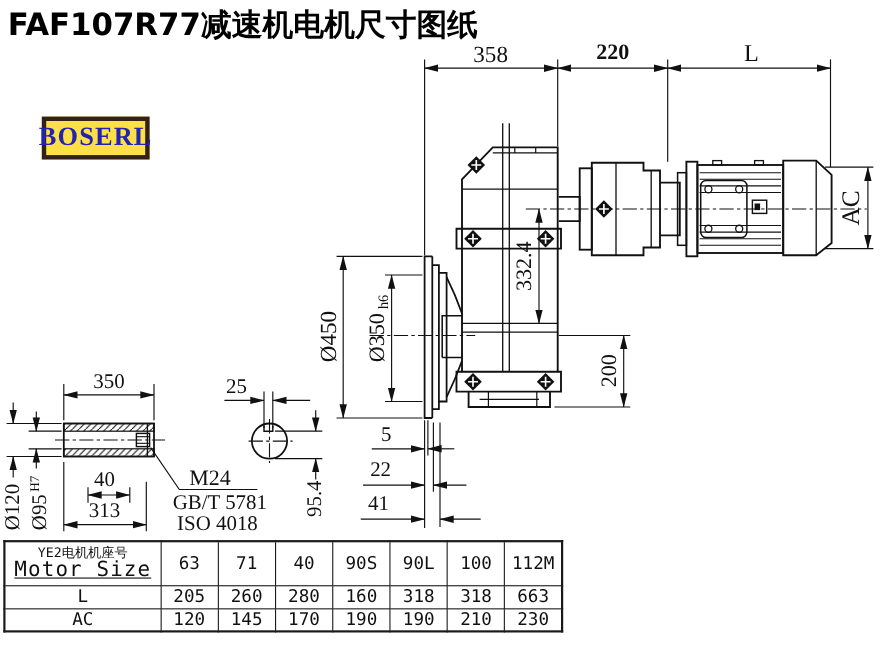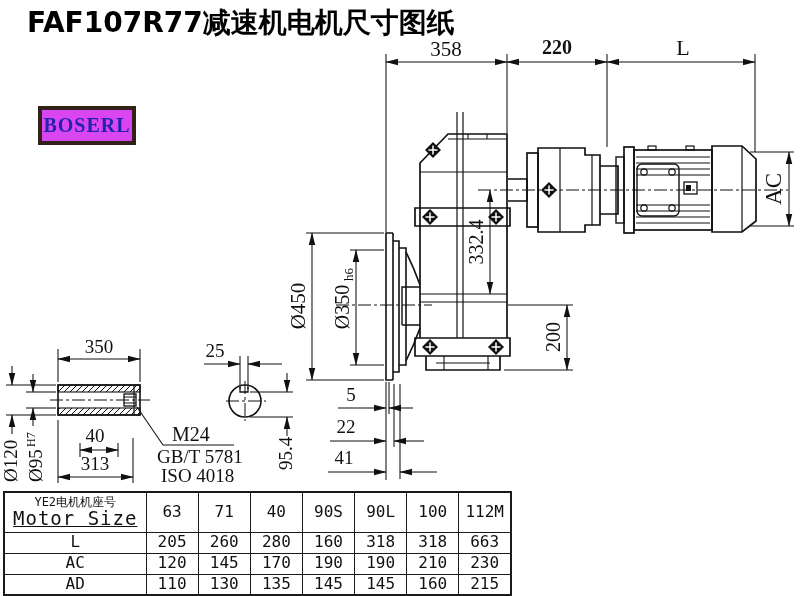--- a/index.html
+++ b/index.html
@@ -1,23 +1,23 @@
 <!DOCTYPE html>
 <html><head>
 <meta charset="utf-8">
 <style>
   html,body{margin:0;padding:0;background:#ffffff;}
   body{position:relative;width:800px;height:596px;overflow:hidden;
        font-family:"Liberation Sans",sans-serif;color:#111;}
   .title{position:absolute;left:7px;top:4px;font-family:"DejaVu Sans",sans-serif;
-         font-weight:bold;font-size:28px;letter-spacing:0px;color:#000;white-space:nowrap;margin-left:20px;}
+         font-weight:bold;font-size:28px;letter-spacing:0px;color:#000;white-space:nowrap;}
   .logo{position:absolute;left:38px;top:106px;width:90px;height:31px;
-        border:4px solid #32211b;background:#d946ef;display:flex;align-items:center;
+        border:4px solid #32211b;background:#fde047;display:flex;align-items:center;
         justify-content:center;font-family:"Liberation Serif",serif;font-weight:bold;
-        font-size:20px;color:#2323b0;letter-spacing:1px;}
+        font-size:24px;color:#2323b0;letter-spacing:1px;}
   svg.drawing{position:absolute;left:0;top:0;}
   svg text{font-family:"Liberation Serif",serif;fill:#111;}
   table.dim{position:absolute;left:3px;top:491px;width:509px;border-collapse:collapse;
         table-layout:fixed;font-family:"DejaVu Sans Mono",monospace;color:#111;
         border:2px solid #1a1a1a;}
   table.dim td,table.dim th{border:1.5px solid #1a1a1a;text-align:center;vertical-align:middle;
         padding:0;font-weight:normal;font-size:16px;line-height:1.05;}
   table.dim col.c0{width:142px;}
   tr.hdr{height:40px;}
   tr.data{height:21px;}
@@ -281,24 +281,14 @@
   <tr class="data">
     <td>AC</td>
     <td>120</td>
     <td>145</td>
     <td>170</td>
     <td>190</td>
     <td>190</td>
     <td>210</td>
     <td>230</td>
   </tr>
-  <tr class="data">
-    <td>AD</td>
-    <td>110</td>
-    <td>130</td>
-    <td>135</td>
-    <td>145</td>
-    <td>145</td>
-    <td>160</td>
-    <td>215</td>
-  </tr>
 </tbody>
   </table>
 
 </body></html>

